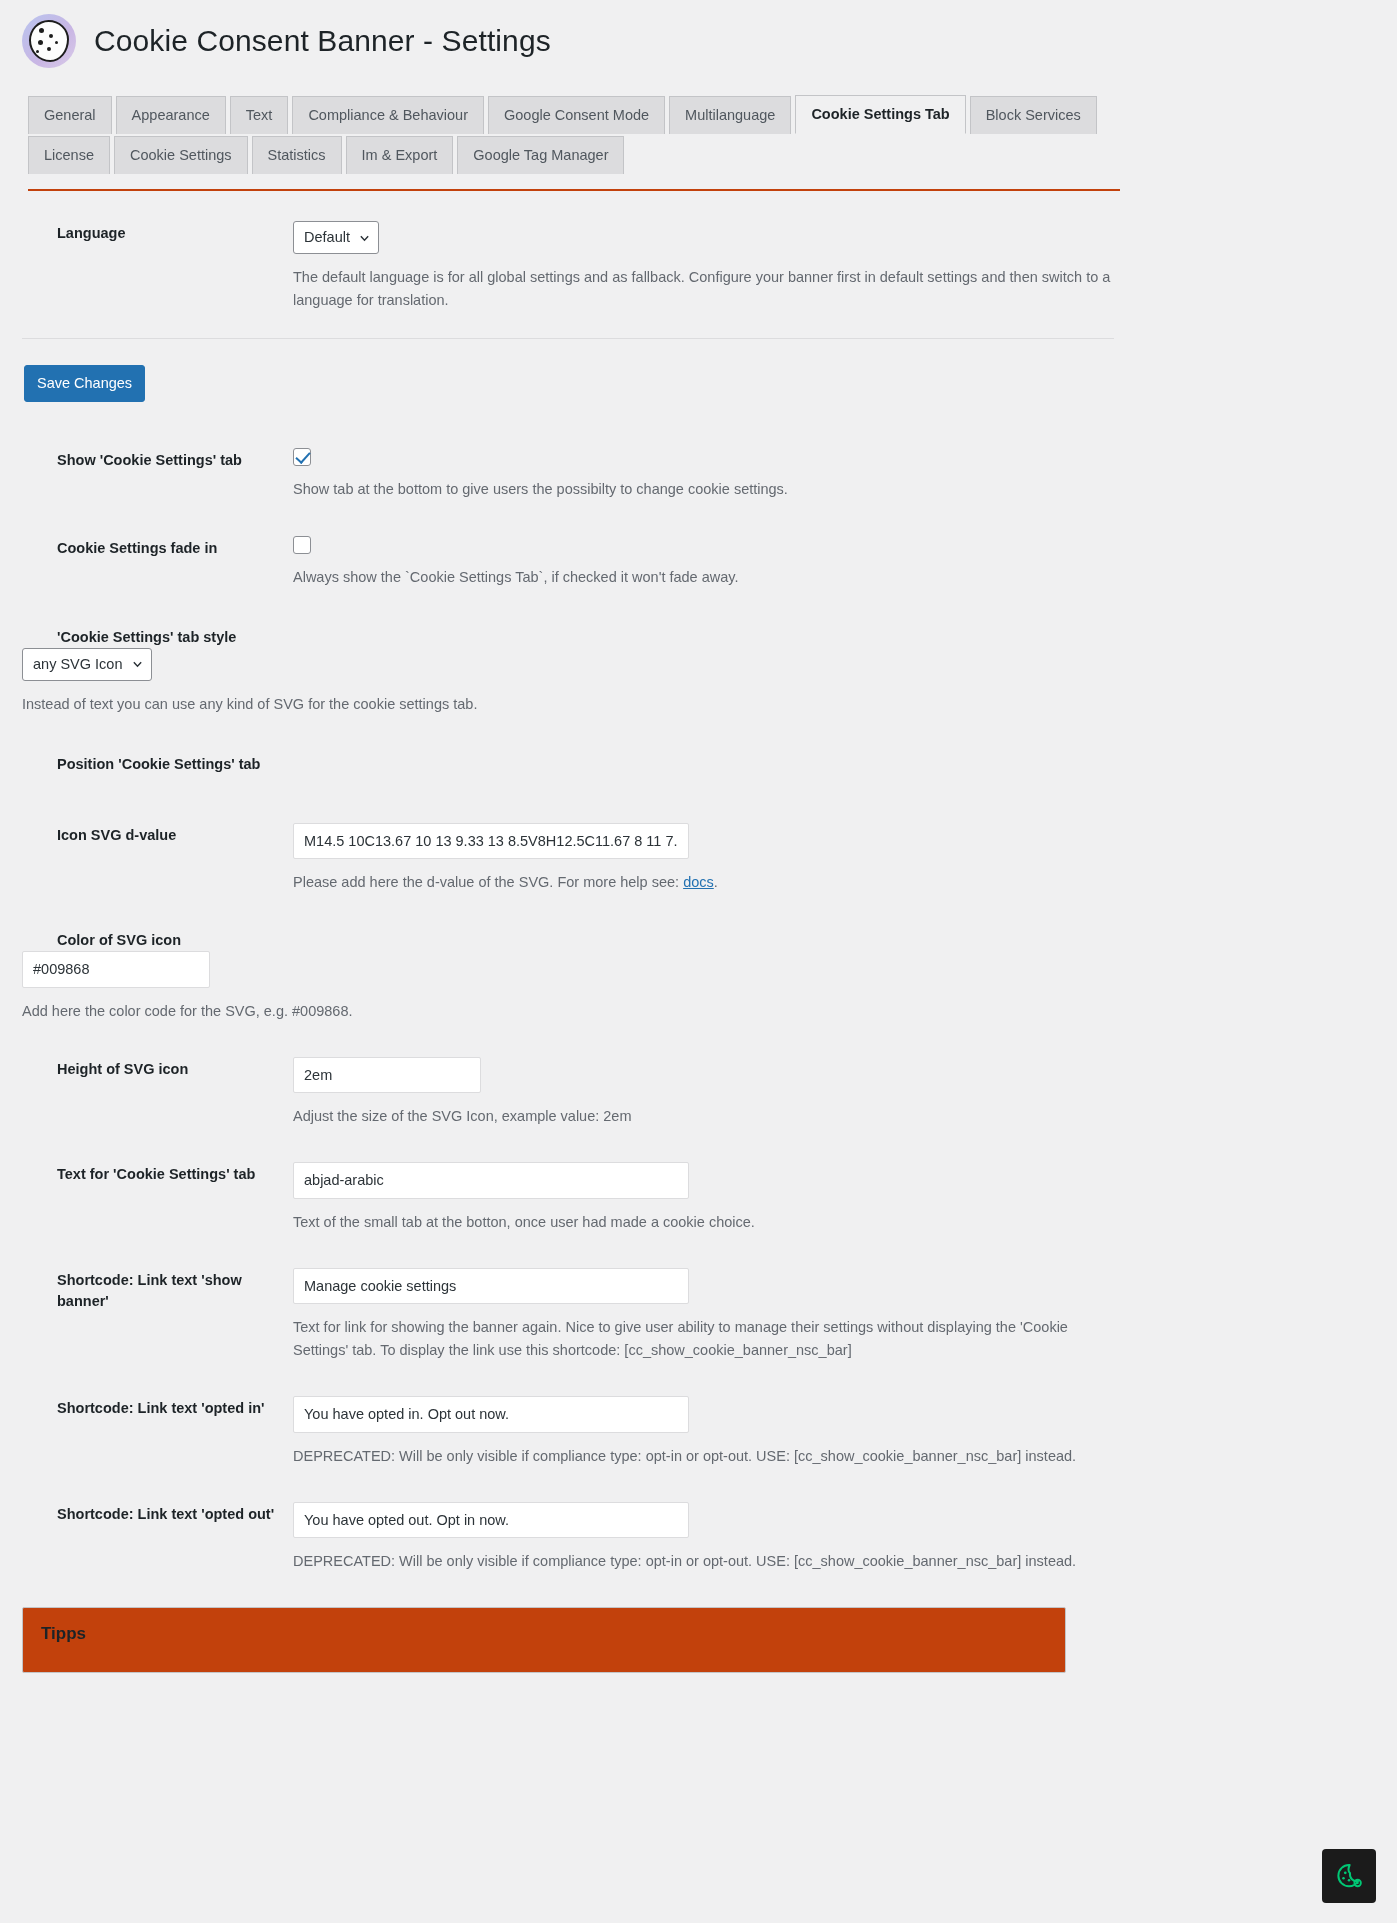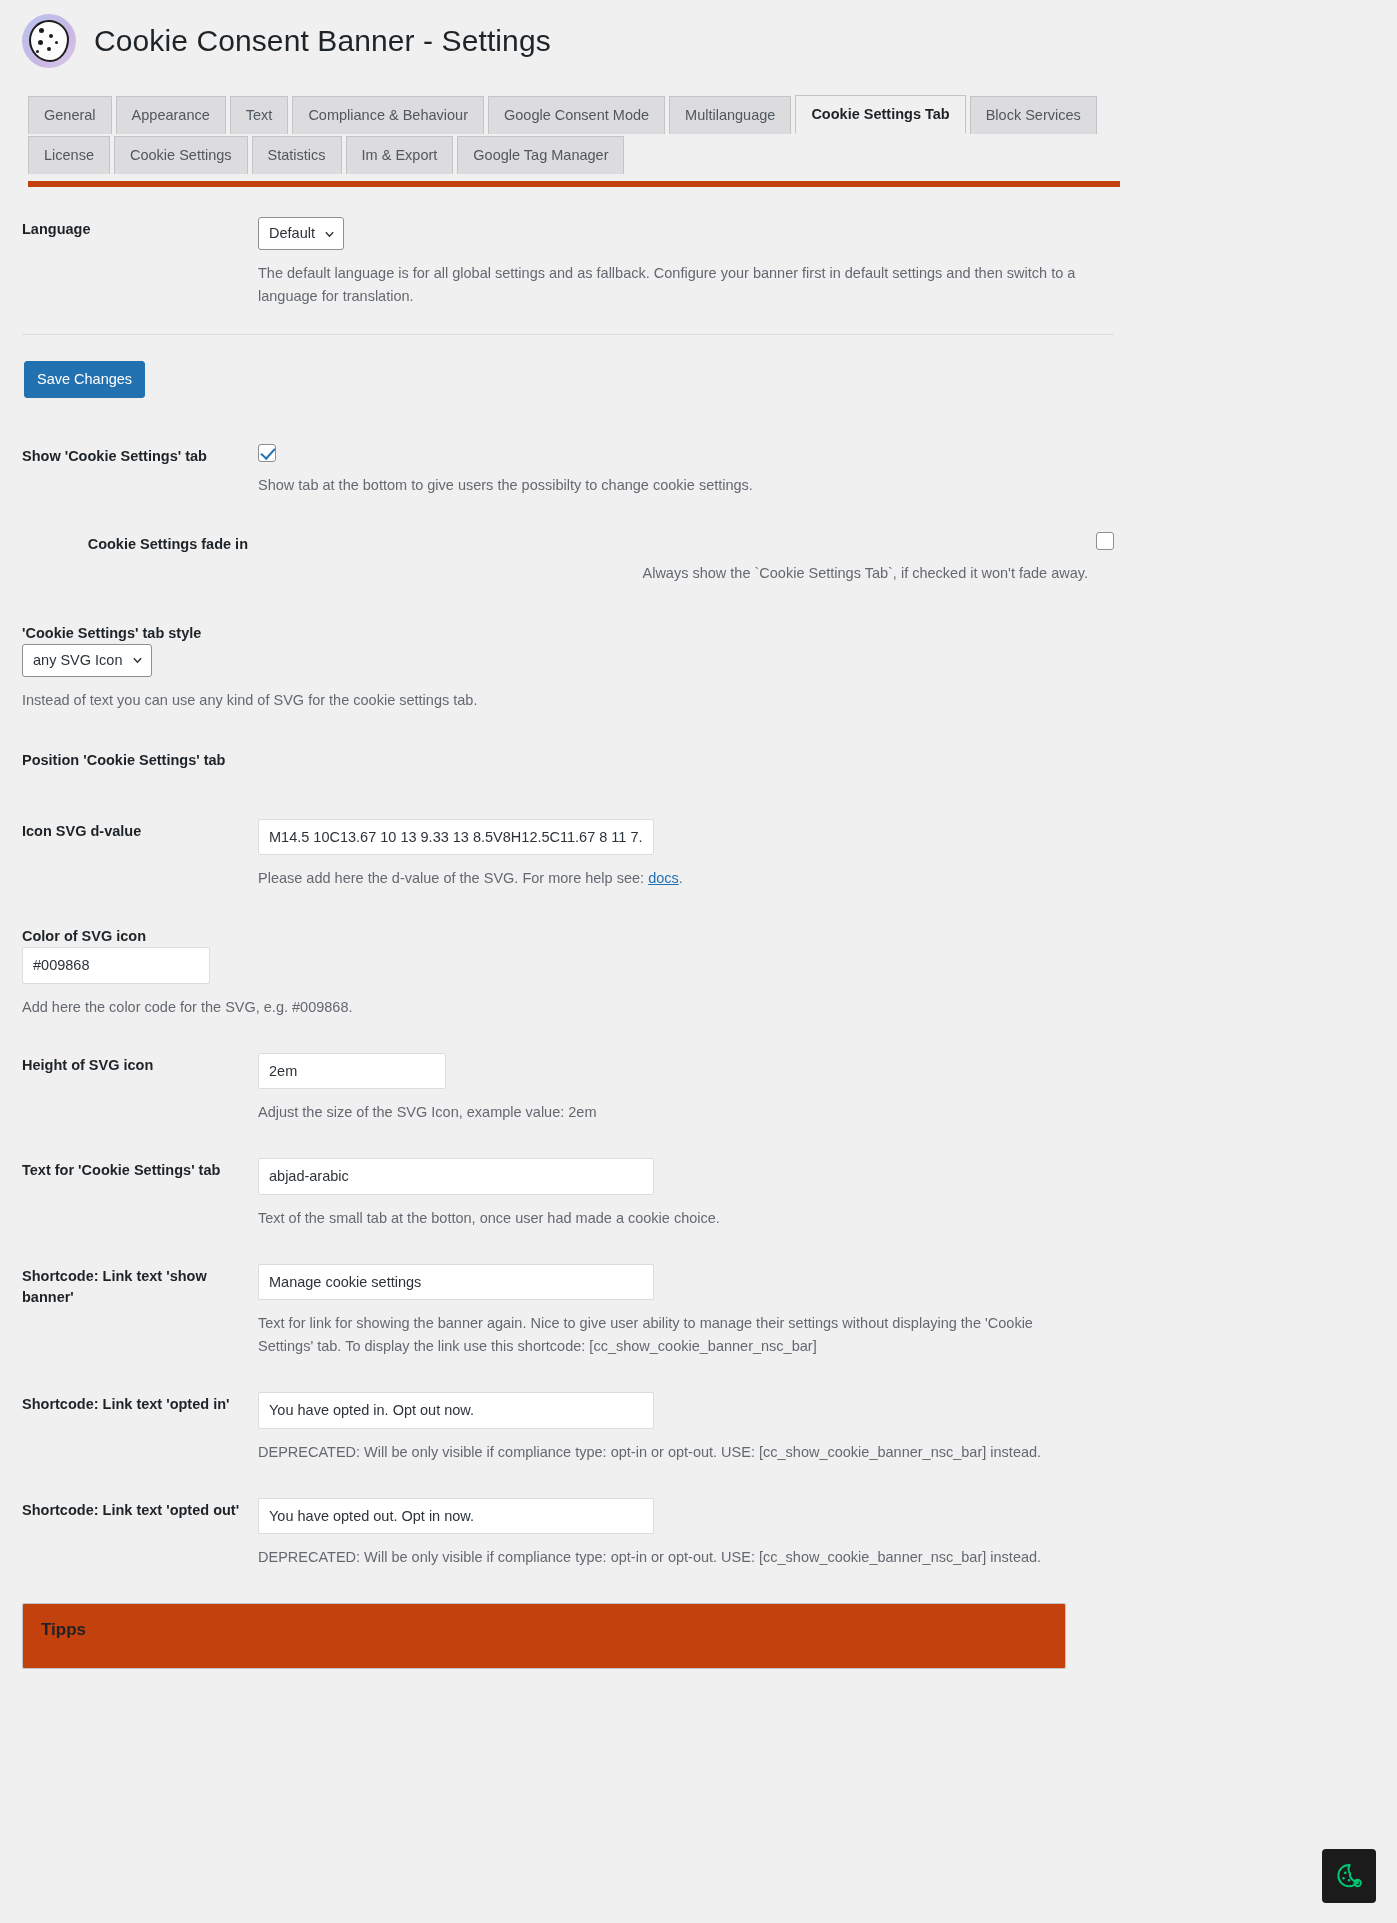--- a/index.html
+++ b/index.html
@@ -29,21 +29,21 @@
   }
   .cookie-logo .chip {
     position: absolute; background: #1d1d1d; border-radius: 50%;
   }
   .page-title {
     font-size: 30px; font-weight: 400; color: #1d2327;
     letter-spacing: .1px; line-height: 1.2; margin: 0;
   }
 
   
-  .tabs-wrap { margin: 26px 0 0 28px; width: 1092px; border-bottom: 6px solid #c2410c; padding-bottom: 8px; }
+  .tabs-wrap { margin: 26px 0 0 28px; width: 1092px; border-bottom: 2px solid #c2410c; padding-bottom: 16px; }
   .tab-row { display: flex; align-items: flex-end; gap: 4px; }
   .tab-row + .tab-row { margin-top: 2px; }
   .tab {
     background: #dcdcde; border: 1px solid #c3c4c7; border-bottom: none;
     padding: 9px 15px 10px; font-size: 14.5px; color: #50575e;
     line-height: 1.25; cursor: pointer; white-space: nowrap;
     position: relative; top: 1px;
   }
   .tab.active {
     background: #f0f0f1; color: #1d2327; font-weight: 700;
@@ -52,21 +52,21 @@
   }
 
   
   .form-area { width: 1092px; margin: 0 0 0 22px; padding-top: 4px; }
   .row {
     display: flex; align-items: flex-start;
     padding: 22px 0 0 0;
   }
   .row .label-cell {
     width: 236px; flex: none; padding: 2px 10px 0 0;
-    font-size: 14.5px; font-weight: 700; color: #1d2327; line-height: 1.45;
+    font-size: 14.5px; font-weight: 700; color: #1d2327; line-height: 1.45; margin-left: 35px;
   }
   .row .field-cell { flex: 1; min-width: 0; }
   .desc {
     font-size: 14.5px; color: #646970; line-height: 1.6;
     margin: 12px 0 0 0; max-width: 830px;
   }
   .desc a { color: #2271b1; text-decoration: underline; }
 
   .hr-sep { border: none; border-top: 1px solid #dcdcde; margin: 26px 0 0 0; }
 
@@ -188,21 +188,21 @@
   </div>
 
   <div class="row" style="padding-top:46px;">
     <div class="label-cell">Show 'Cookie Settings' tab</div>
     <div class="field-cell">
       <span class="cbx checked"></span>
       <div class="desc">Show tab at the bottom to give users the possibilty to change cookie settings.</div>
     </div>
   </div>
 
-  <div class="row" style="padding-top:34px;text-align:right;">
+  <div class="row" style="padding-top:34px;">
     <div class="label-cell">Cookie Settings fade in</div>
     <div class="field-cell">
       <span class="cbx"></span>
       <div class="desc">Always show the `Cookie Settings Tab`, if checked it won't fade away.</div>
     </div>
   </div>
 
   <div class="row" style="padding-top:36px;flex-direction:column;">
     <div class="label-cell">'Cookie Settings' tab style</div>
     <div class="field-cell">

